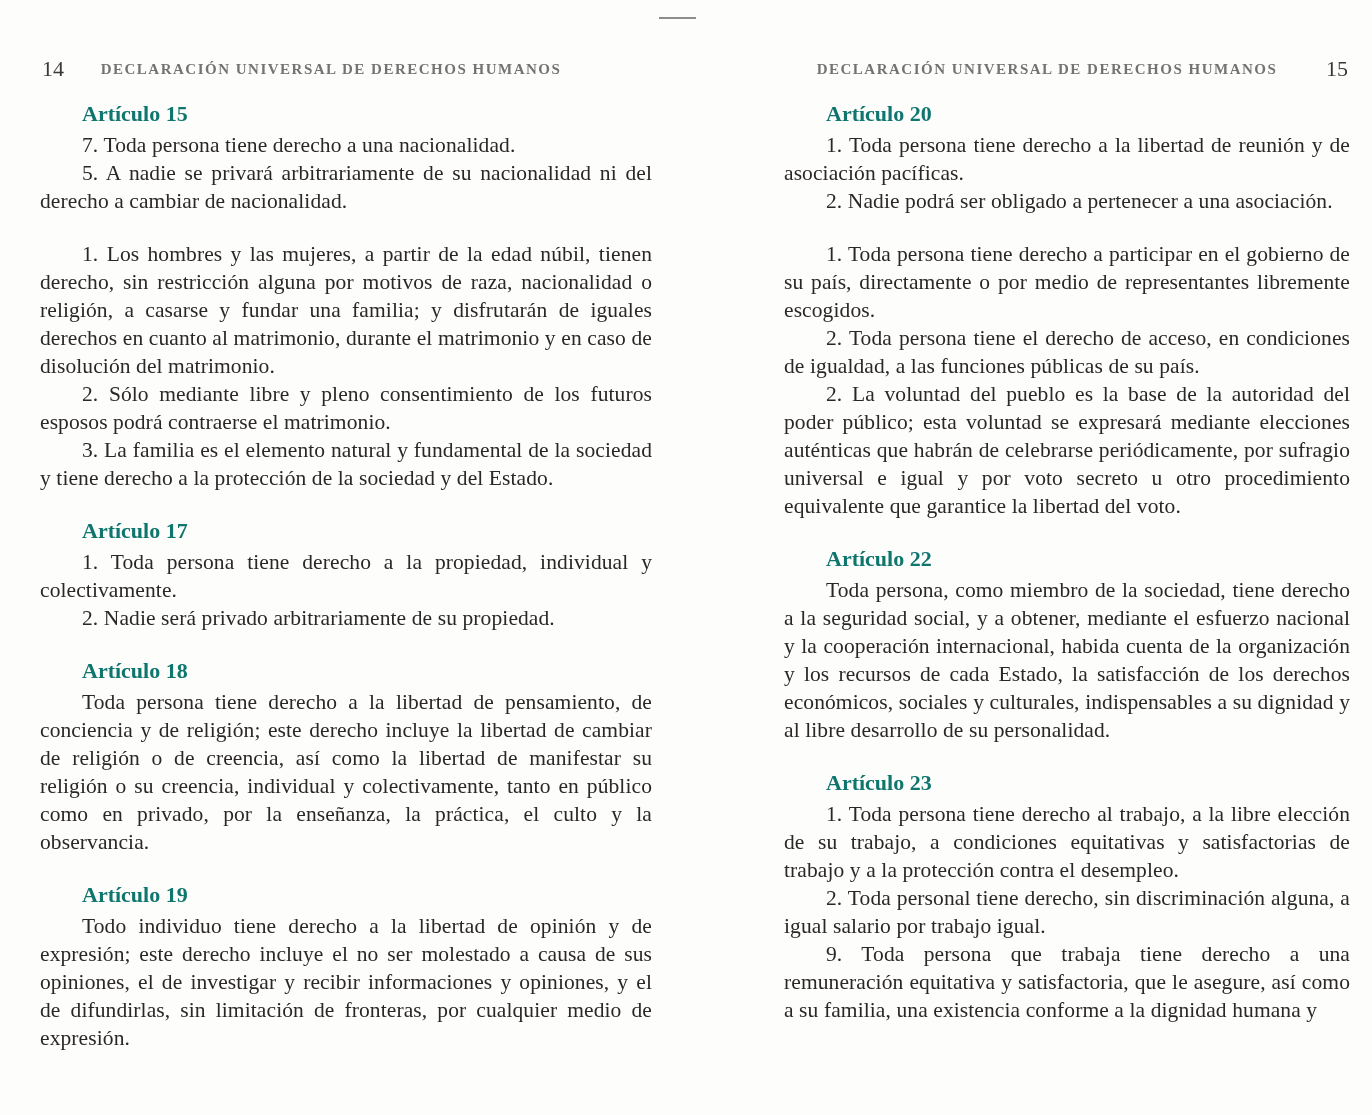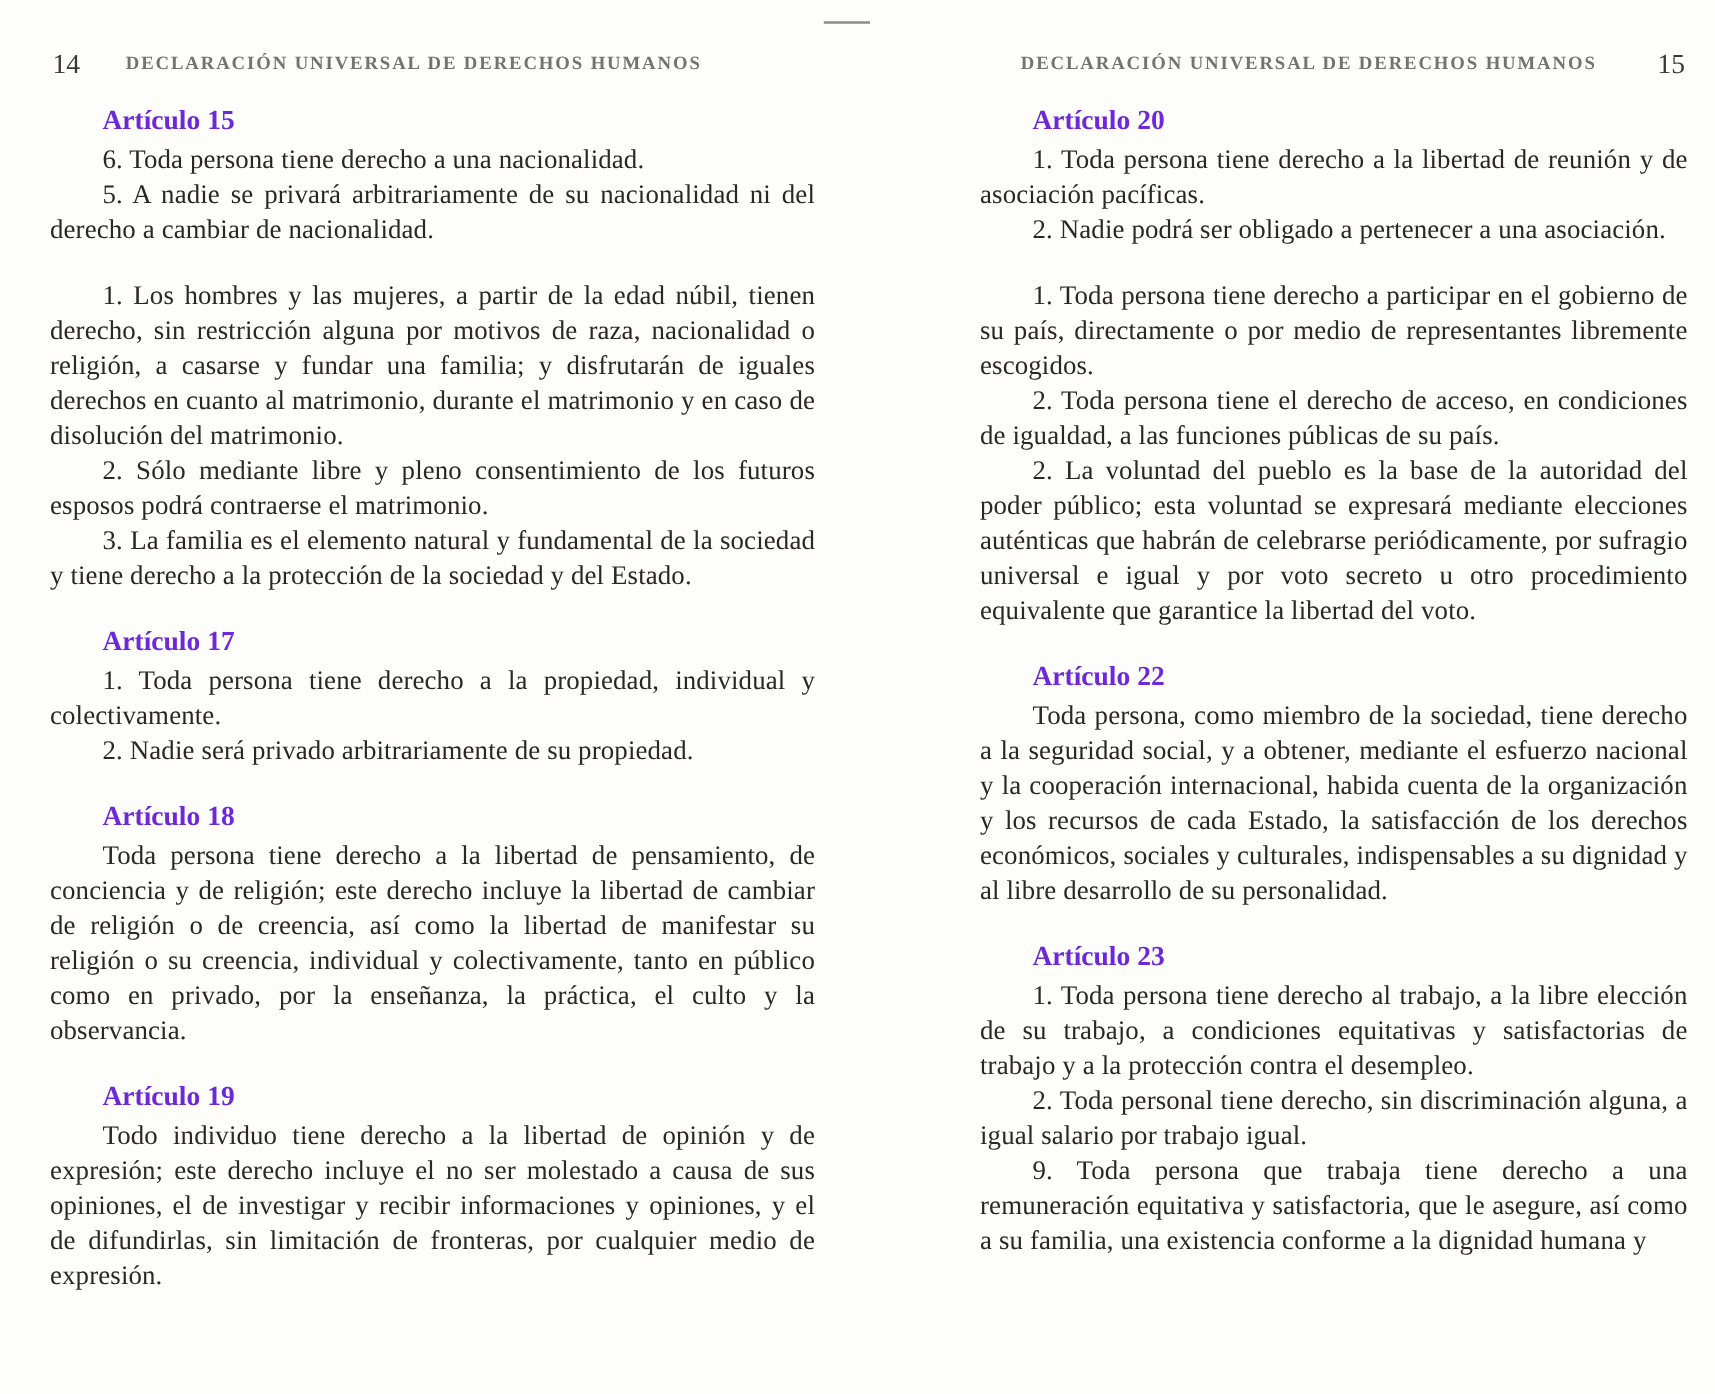--- a/index.html
+++ b/index.html
@@ -11,21 +11,21 @@
   }
   body { position:relative; color:#2b2726; }
 
   .spine-mark {
     position:absolute; left:659px; top:17px;
     width:37px; height:2px; background:#8c8c8c;
   }
 
   .spread {
     display:flex; width:100%; height:100%;
-    padding-top:38px;
+    padding-top:56px;
     border-radius:27px;
   }
   .page { position:relative; }
   .page-left  { width:612px; margin-left:40px; }
   .page-right { width:566px; margin-left:132px; }
 
   .running-header {
     position:relative; height:32px; margin-bottom:8px;
   }
   .header-title {
@@ -43,21 +43,21 @@
   .page-left  .page-num { left:2px; }
   .page-right .page-num { right:2px;font-family:Liberation Serif, serif; }
   .page-left  .header-title { padding-right:30px; }
   .page-right .header-title { padding-right:40px; }
 
   .article { margin-top:25px; }
   .page .article:first-of-type { margin-top:12px; }
 
   .article-heading {
     font-size:22px; font-weight:bold;
-    color:#6d28d9;
+    color:#0f766e;
     margin-left:42px;
     margin-bottom:3px;
     line-height:28px;
   }
   .para {
     font-size:21.5px;
     line-height:28px;
     text-align:justify;
     text-indent:42px;
     color:#2b2726;
@@ -72,21 +72,21 @@
 <main class="spread">
 
   <section class="page page-left">
     <header class="running-header">
       <span class="page-num">14</span>
       <div class="header-title">DECLARACIÓN UNIVERSAL DE DERECHOS HUMANOS</div>
     </header>
 
     <article class="article">
       <h2 class="article-heading">Artículo 15</h2>
-      <p class="para">6. Toda persona tiene derecho a una nacionalidad.</p>
+      <p class="para">7. Toda persona tiene derecho a una nacionalidad.</p>
       <p class="para">5. A nadie se privará arbitrariamente de su nacionalidad ni del derecho a cambiar de nacionalidad.</p>
     </article>
 
     <article class="article">
       <p class="para">1. Los hombres y las mujeres, a partir de la edad núbil, tienen derecho, sin restricción alguna por motivos de raza, nacionalidad o religión, a casarse y fundar una familia; y disfrutarán de iguales derechos en cuanto al matrimonio, durante el matrimonio y en caso de disolución del matrimonio.</p>
       <p class="para">2. Sólo mediante libre y pleno consentimiento de los futuros esposos podrá contraerse el matrimonio.</p>
       <p class="para">3. La familia es el elemento natural y fundamental de la sociedad y tiene derecho a la protección de la sociedad y del Estado.</p>
     </article>
 
     <article class="article">

